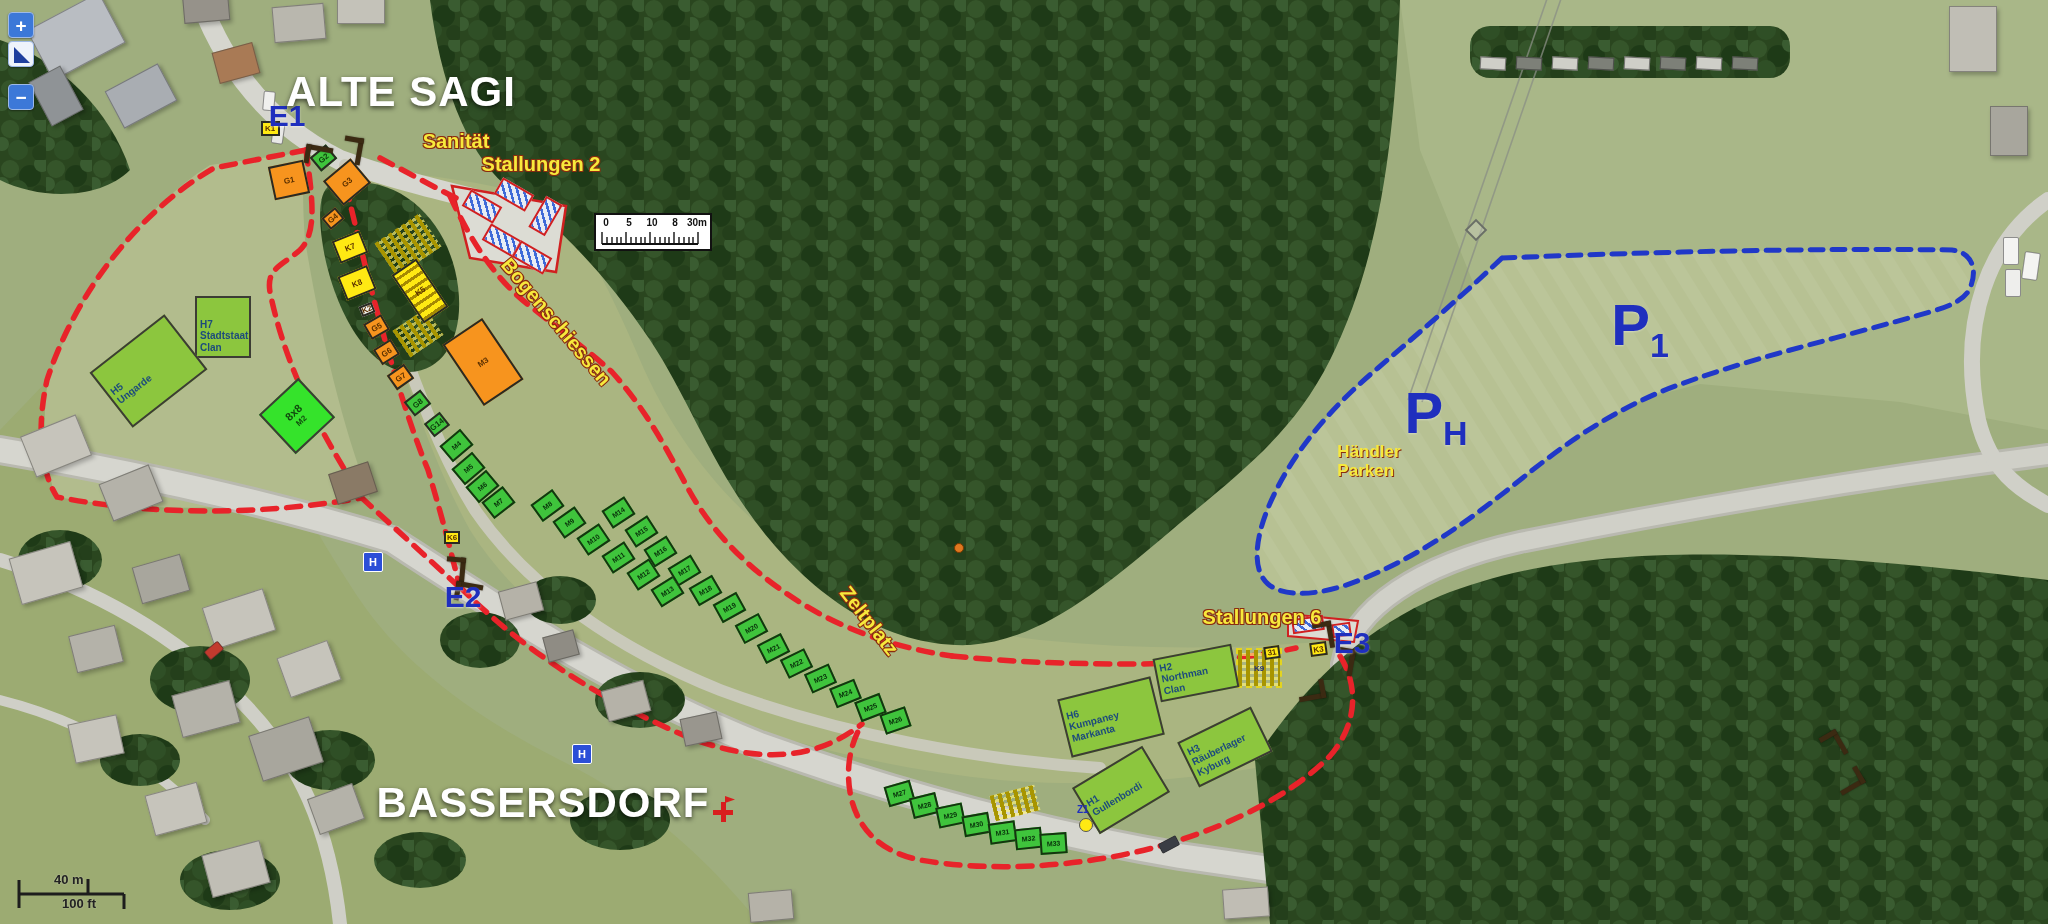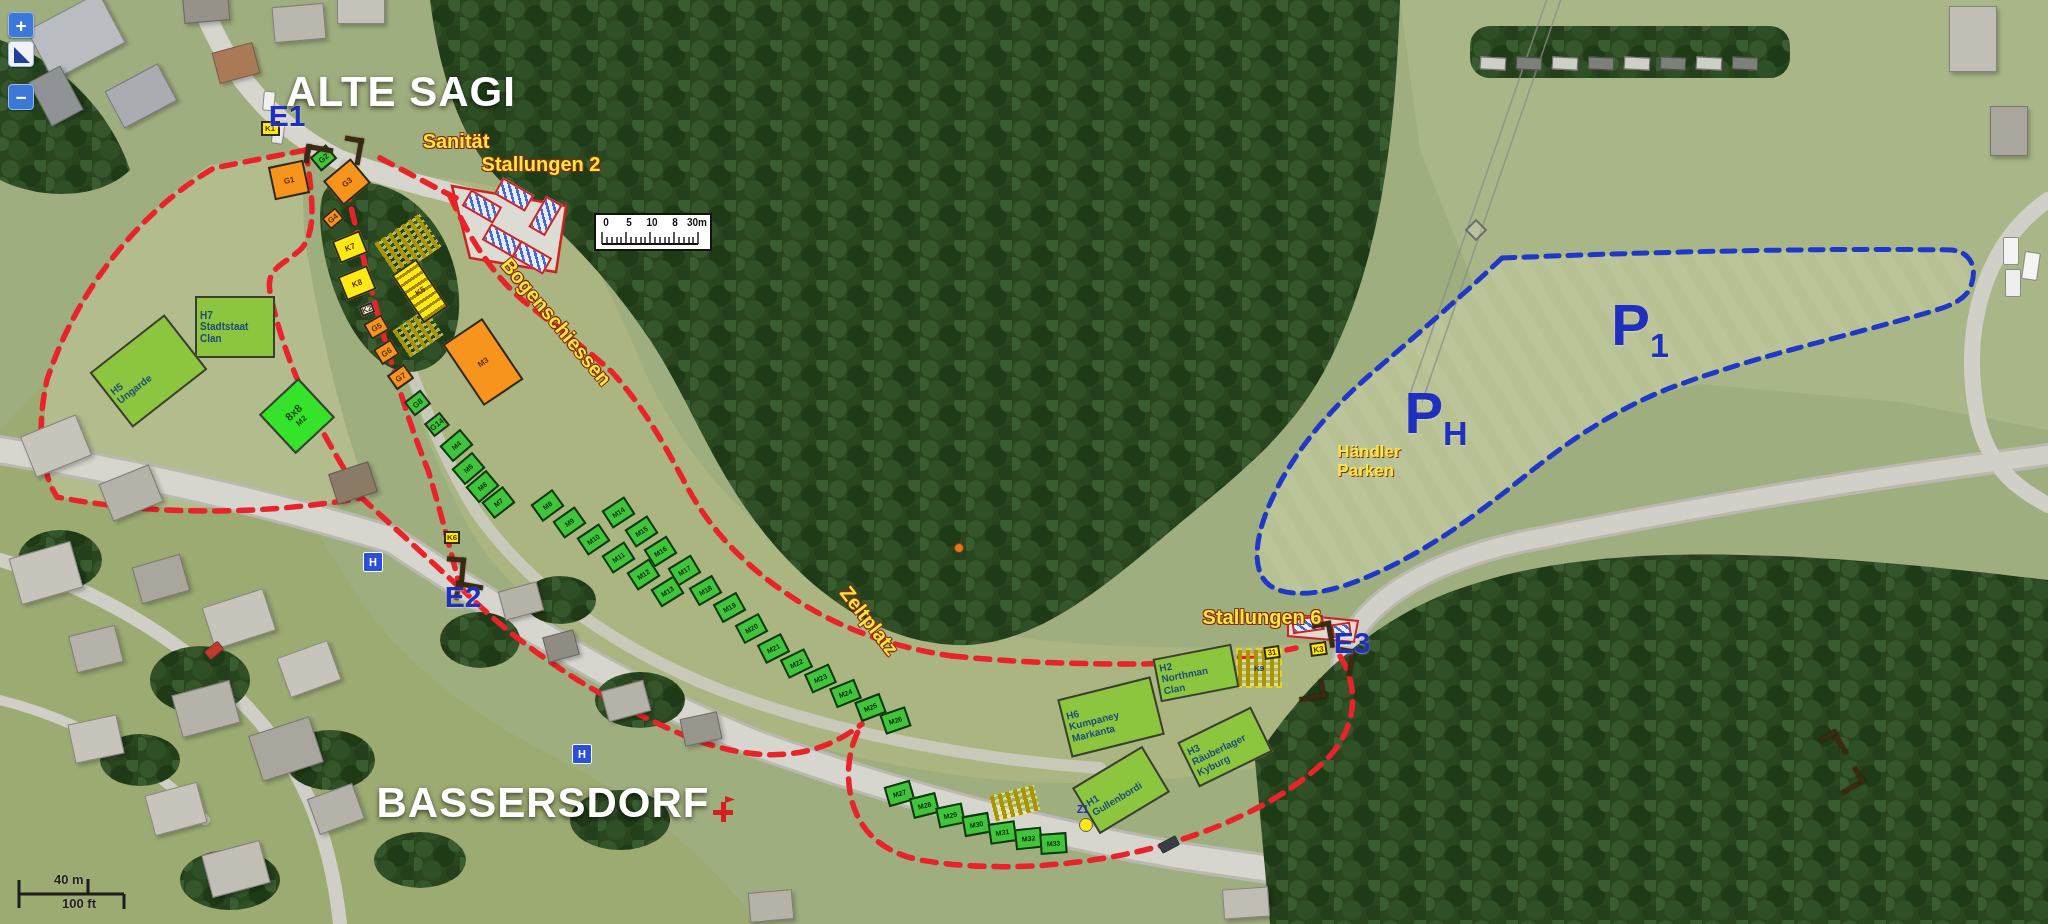--- a/index.html
+++ b/index.html
@@ -377,21 +377,21 @@
       </div>
       <div class="box stall" style="left: 988.5px; top: 821.5px; width: 27px; height: 21px; transform: rotate(-8deg); position: absolute;">
         <span class="slbl">M31</span>
       </div>
       <div class="box stall" style="left: 1014.5px; top: 827.5px; width: 27px; height: 21px; transform: rotate(-6deg); position: absolute;">
         <span class="slbl">M32</span>
       </div>
       <div class="box stall" style="left: 1039.5px; top: 832.5px; width: 27px; height: 21px; transform: rotate(-4deg); position: absolute;">
         <span class="slbl">M33</span>
       </div>
-      <div class="box camp" style="left: 195px; top: 296px; width: 80px; height: 62px; transform: rotate(0deg); position: absolute;">
+      <div class="box camp" style="left: 195px; top: 296px; width: 56px; height: 62px; transform: rotate(0deg); position: absolute; justify-content: flex-end;">
         <span class="cid">H7</span>
         <span class="cname">Stadtstaat Clan</span>
       </div>
       <div class="box camp" style="left: 100.5px; top: 336px; width: 95px; height: 70px; transform: rotate(-38deg); position: absolute;">
         <span class="cid">H5</span>
         <span class="cname">Ungarde</span>
       </div>
       <div class="box camp bright" style="left: 270px; top: 389px; width: 54px; height: 54px; transform: rotate(-43deg); position: absolute;">
         <span class="cid">8x8</span>
         <span class="cname">M2</span>

